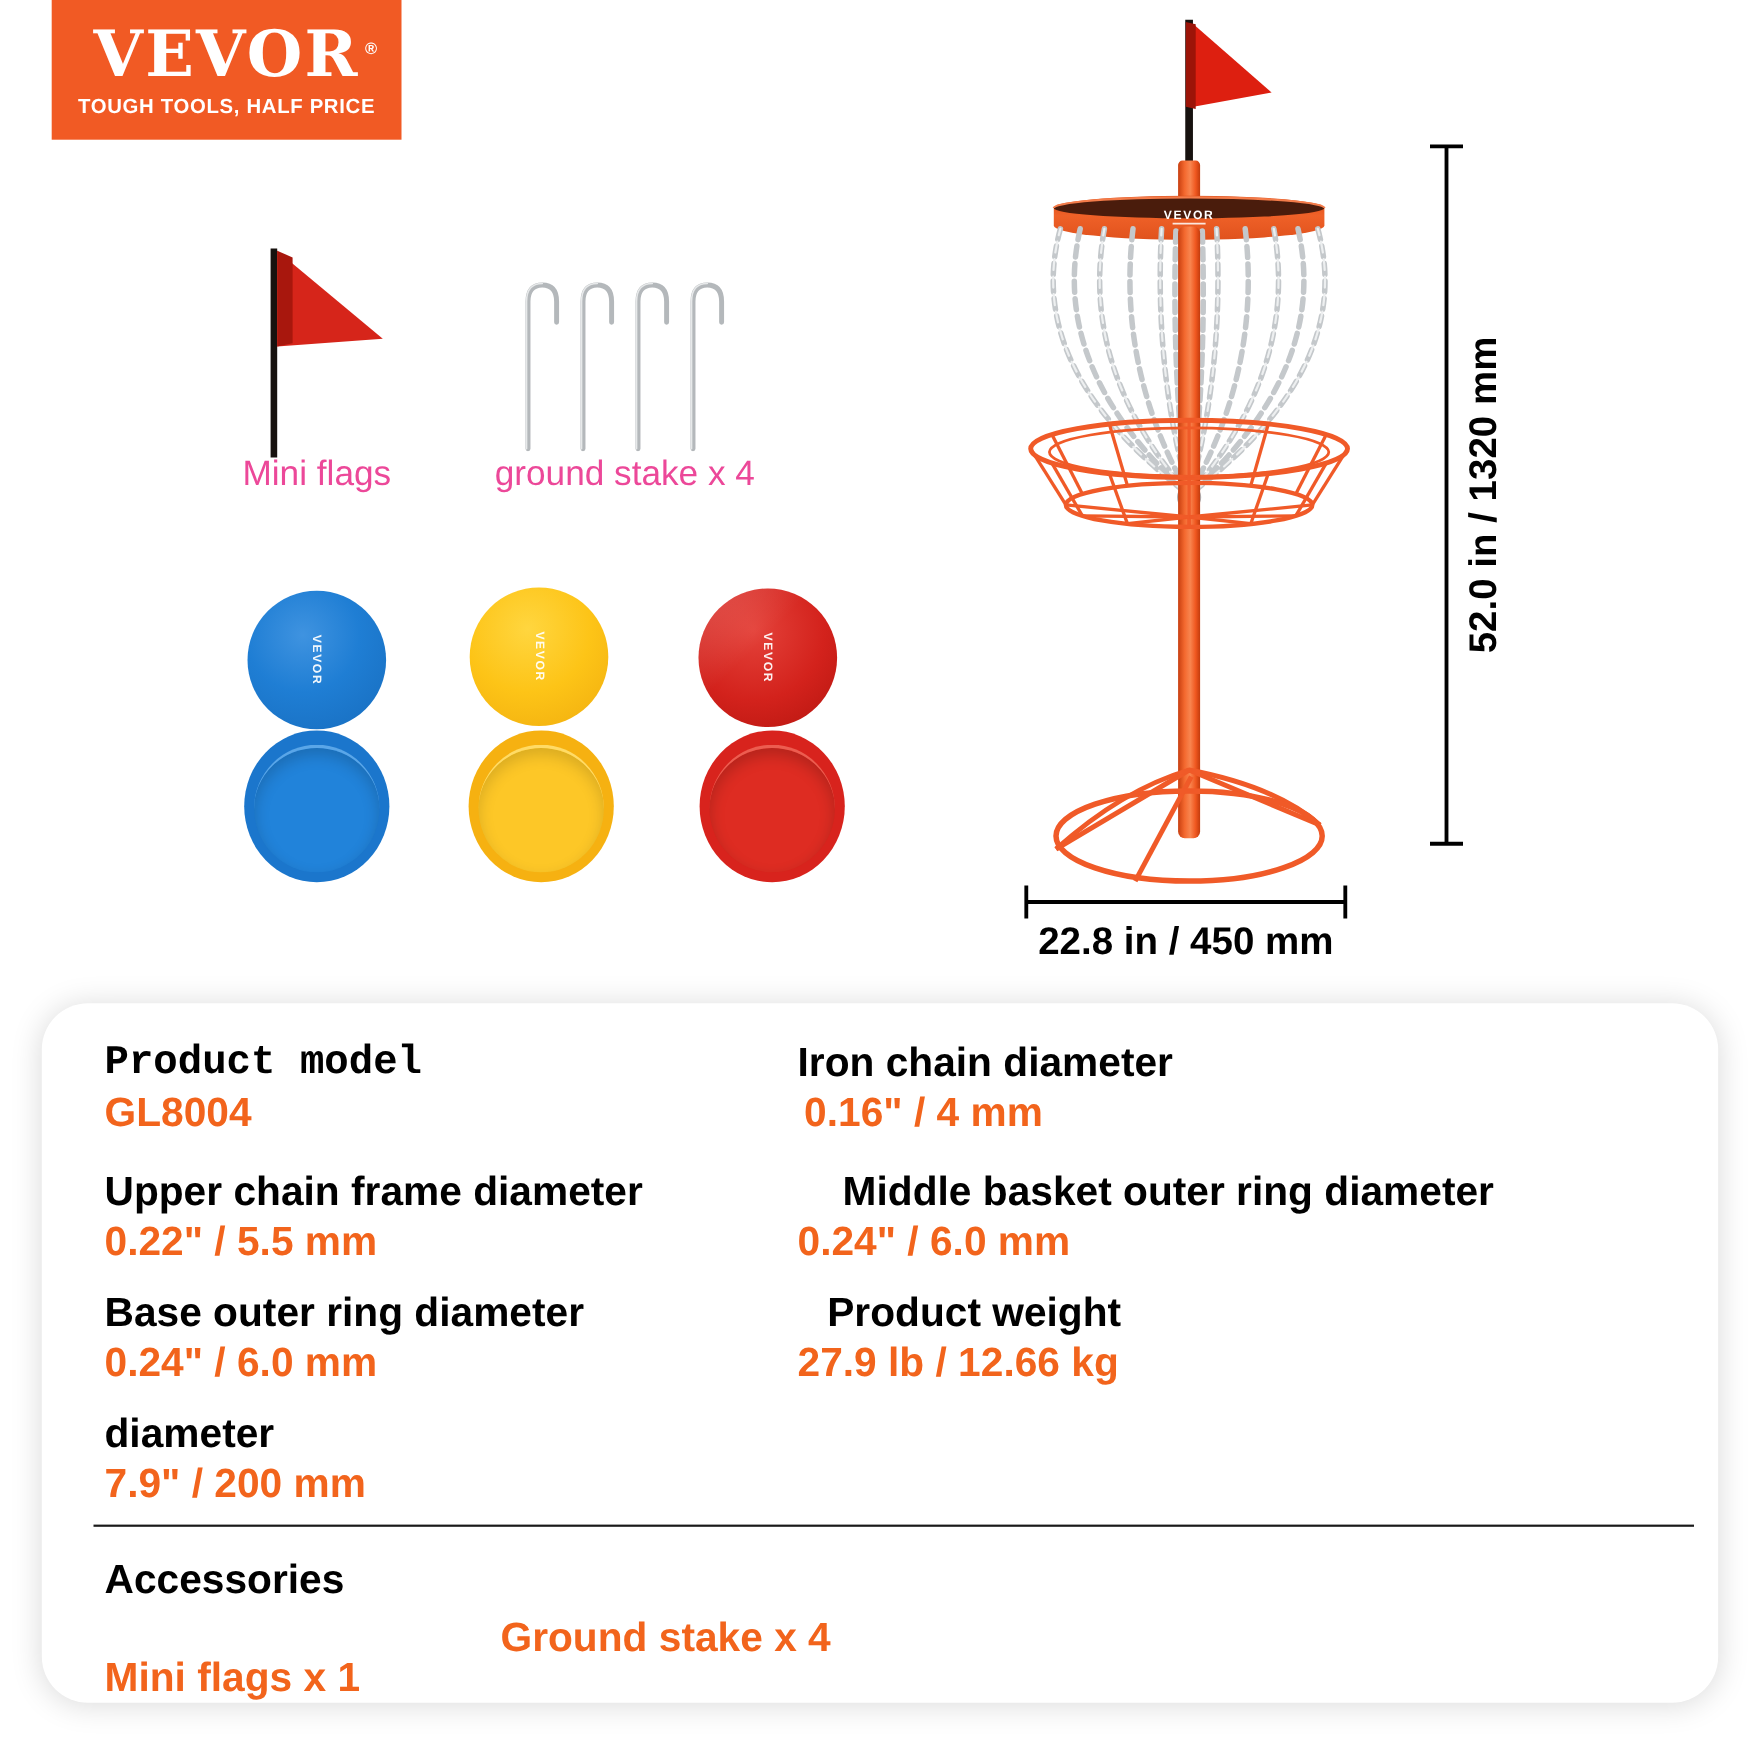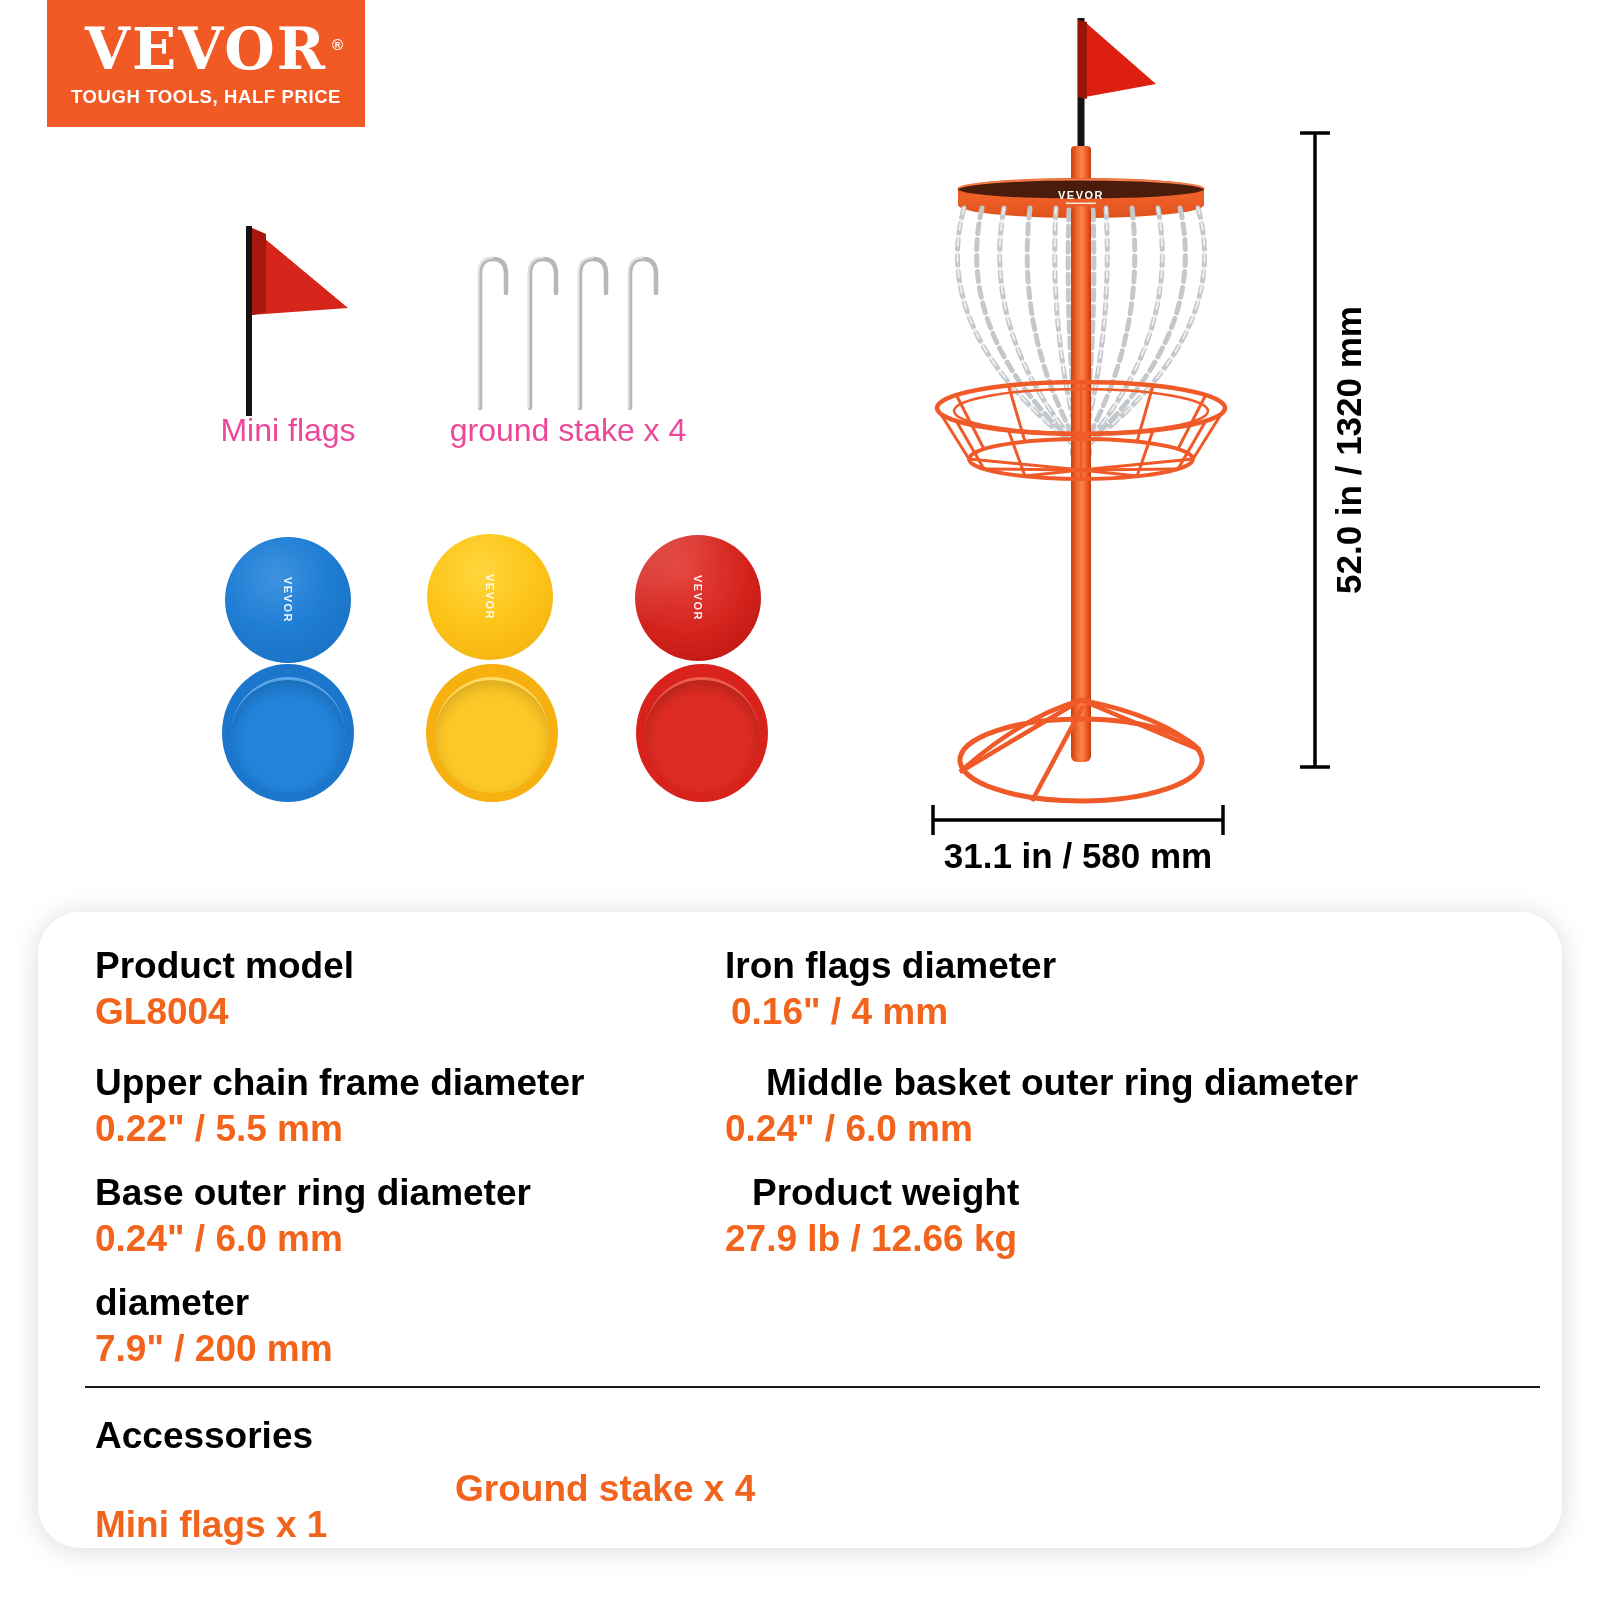--- a/index.html
+++ b/index.html
@@ -201,27 +201,27 @@
     <line x1="455" y1="133" x2="455" y2="767"></line>
     <line x1="440" y1="133" x2="470" y2="133"></line>
       <line x1="440" y1="767" x2="470" y2="767"></line>
     <line x1="73" y1="820" x2="363" y2="820"></line>
     <line x1="73" y1="805" x2="73" y2="835"></line>
       <line x1="363" y1="805" x2="363" y2="835"></line>
   </g>
 </svg>
 
 <div class="abs dim-label dim-label-v">52.0 in / 1320 mm</div>
-<div class="abs dim-label dim-label-h">31.1 in / 580 mm</div>
+<div class="abs dim-label dim-label-h">22.8 in / 450 mm</div>
 
 <div class="abs panel"></div>
 
-<div class="abs spec-label" style="left:95px;  top:945px;">Product model</div>
+<div class="abs spec-label" style="left:95px;  top:945px;font-family:Liberation Mono, monospace;">Product model</div>
 <div class="abs spec-value" style="left:95px;  top:991px;">GL8004</div>
-<div class="abs spec-label" style="left:725px; top:945px;">Iron flags diameter</div>
+<div class="abs spec-label" style="left:725px; top:945px;">Iron chain diameter</div>
 <div class="abs spec-value" style="left:731px; top:991px;">0.16" / 4 mm</div>
 
 <div class="abs spec-label" style="left:95px;  top:1062px;">Upper chain frame diameter</div>
 <div class="abs spec-value" style="left:95px;  top:1108px;">0.22" / 5.5 mm</div>
 <div class="abs spec-label" style="left:725px; top:1062px;margin-left:41px;">Middle basket outer ring diameter</div>
 <div class="abs spec-value" style="left:725px; top:1108px;">0.24" / 6.0 mm</div>
 
 <div class="abs spec-label" style="left:95px;  top:1172px;">Base outer ring diameter</div>
 <div class="abs spec-value" style="left:95px;  top:1218px;">0.24" / 6.0 mm</div>
 <div class="abs spec-label" style="left:752px; top:1172px;">Product weight</div>

